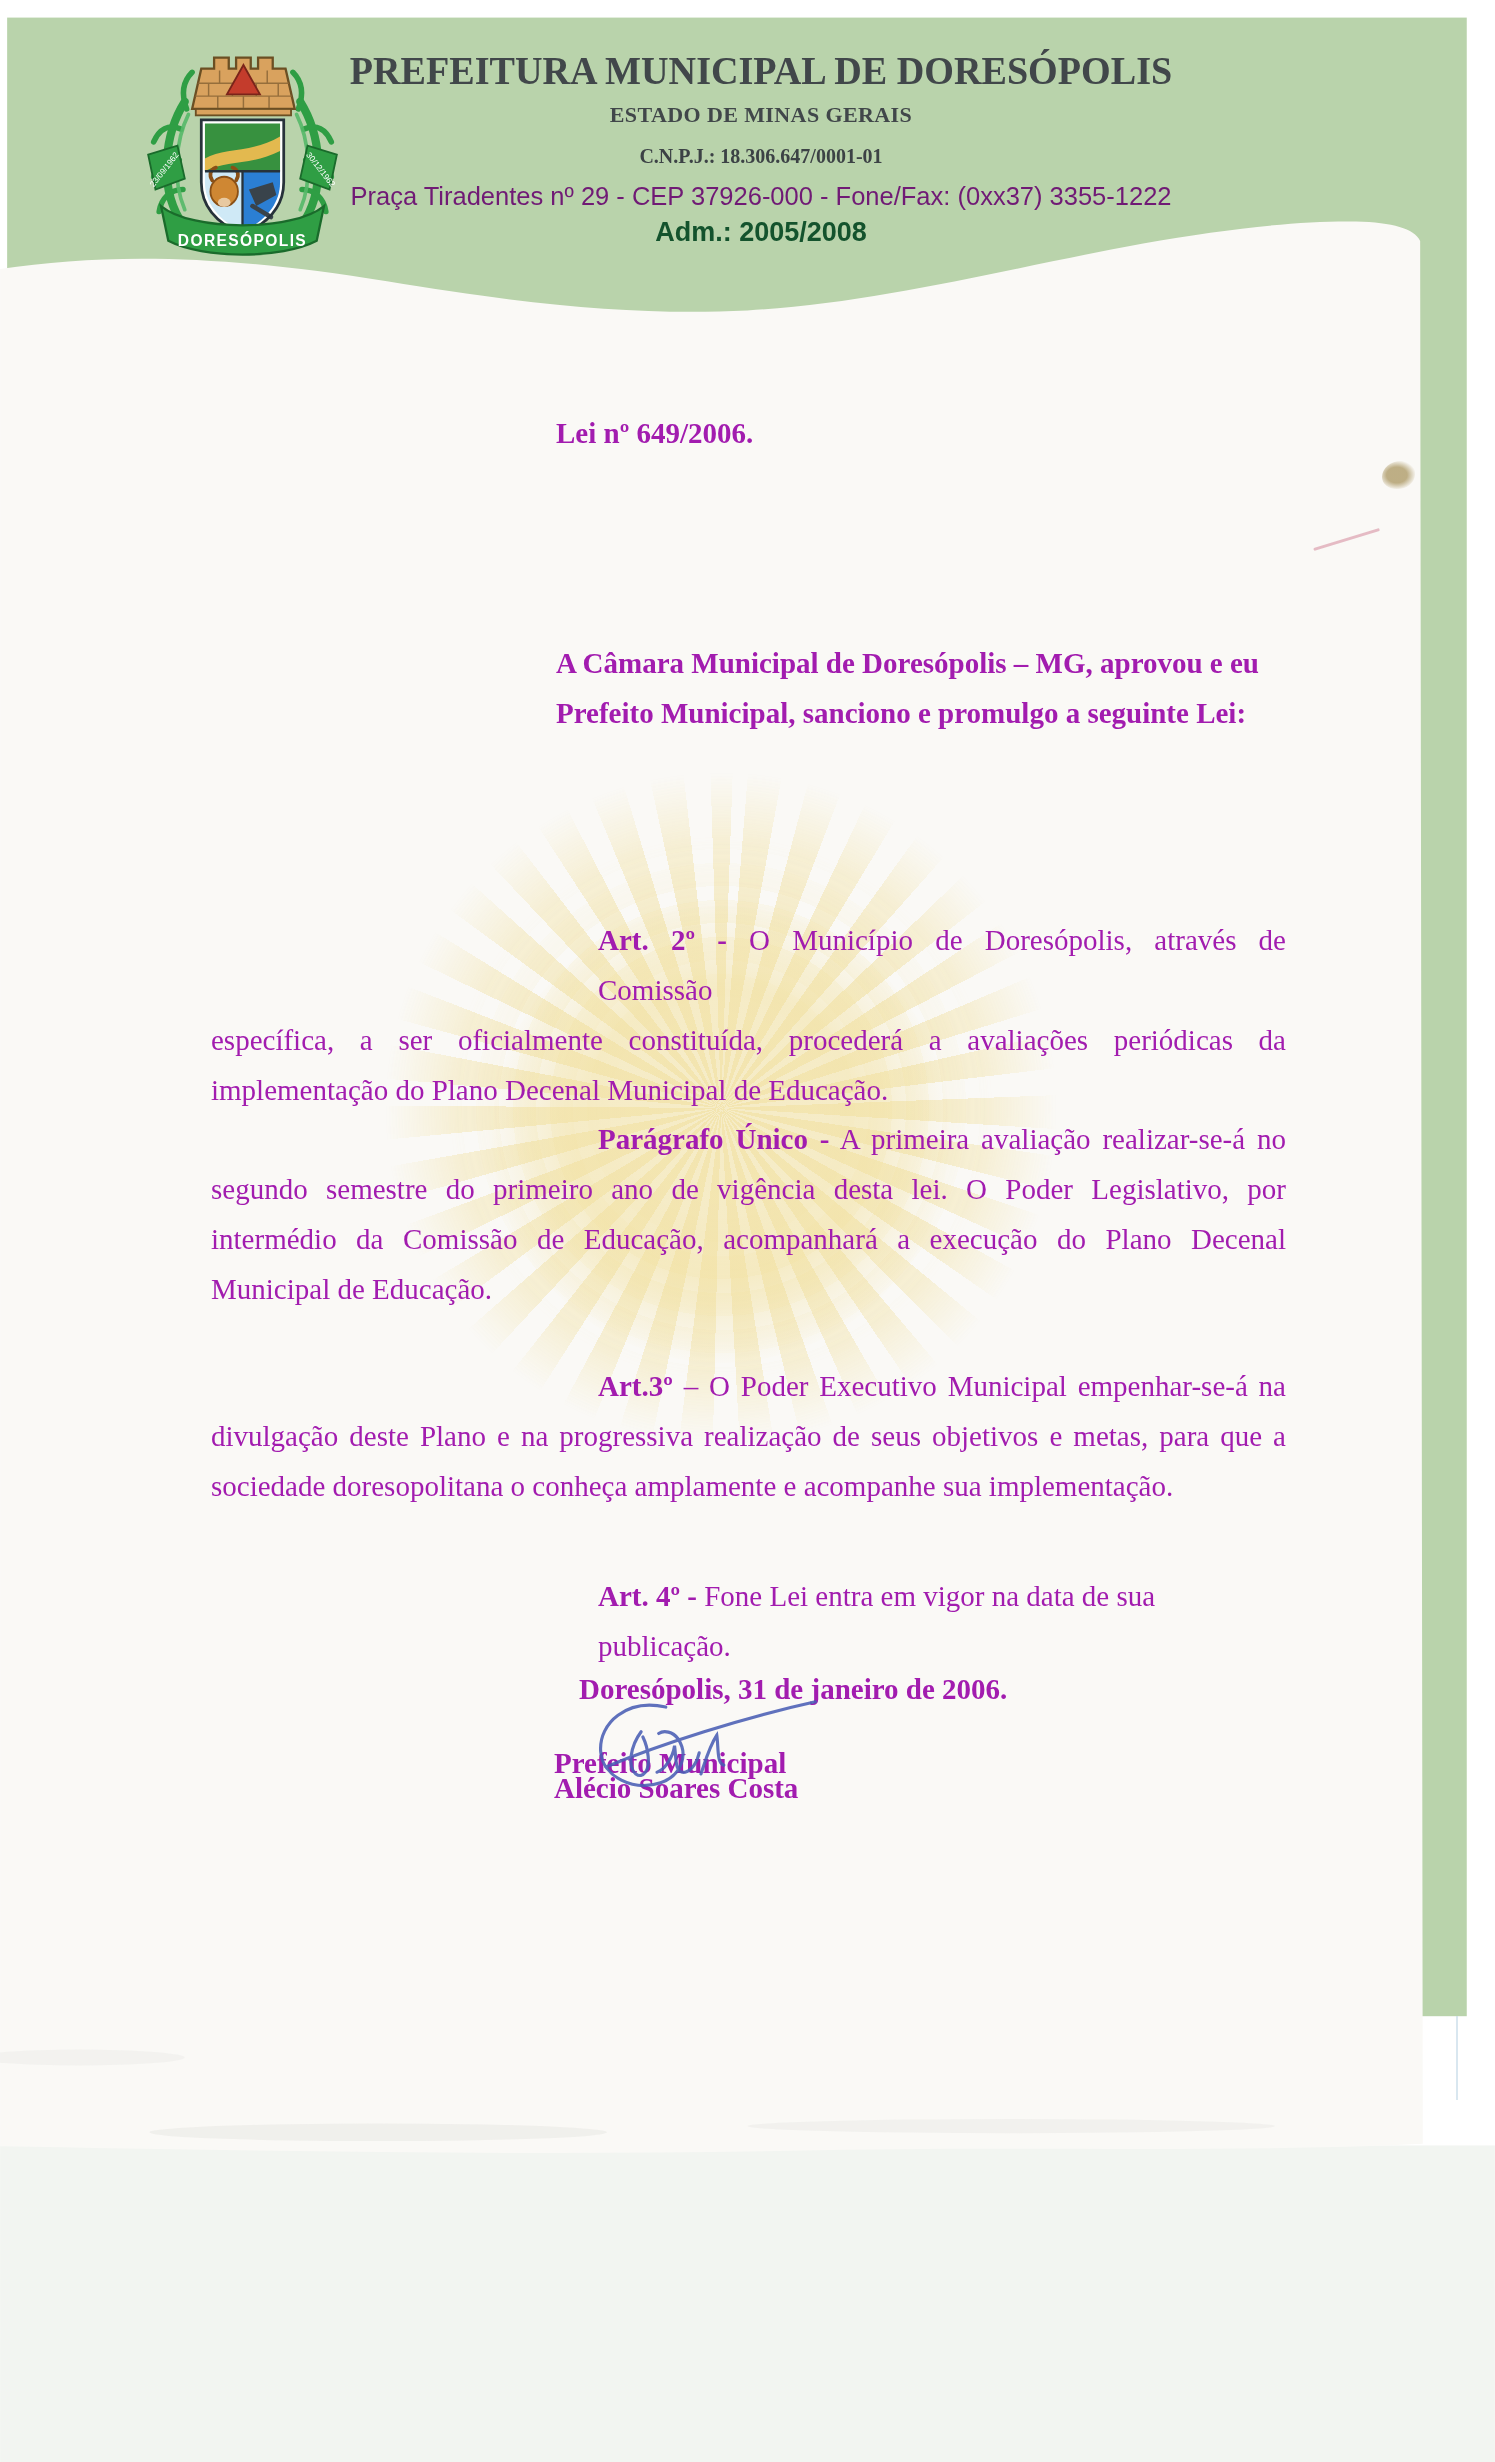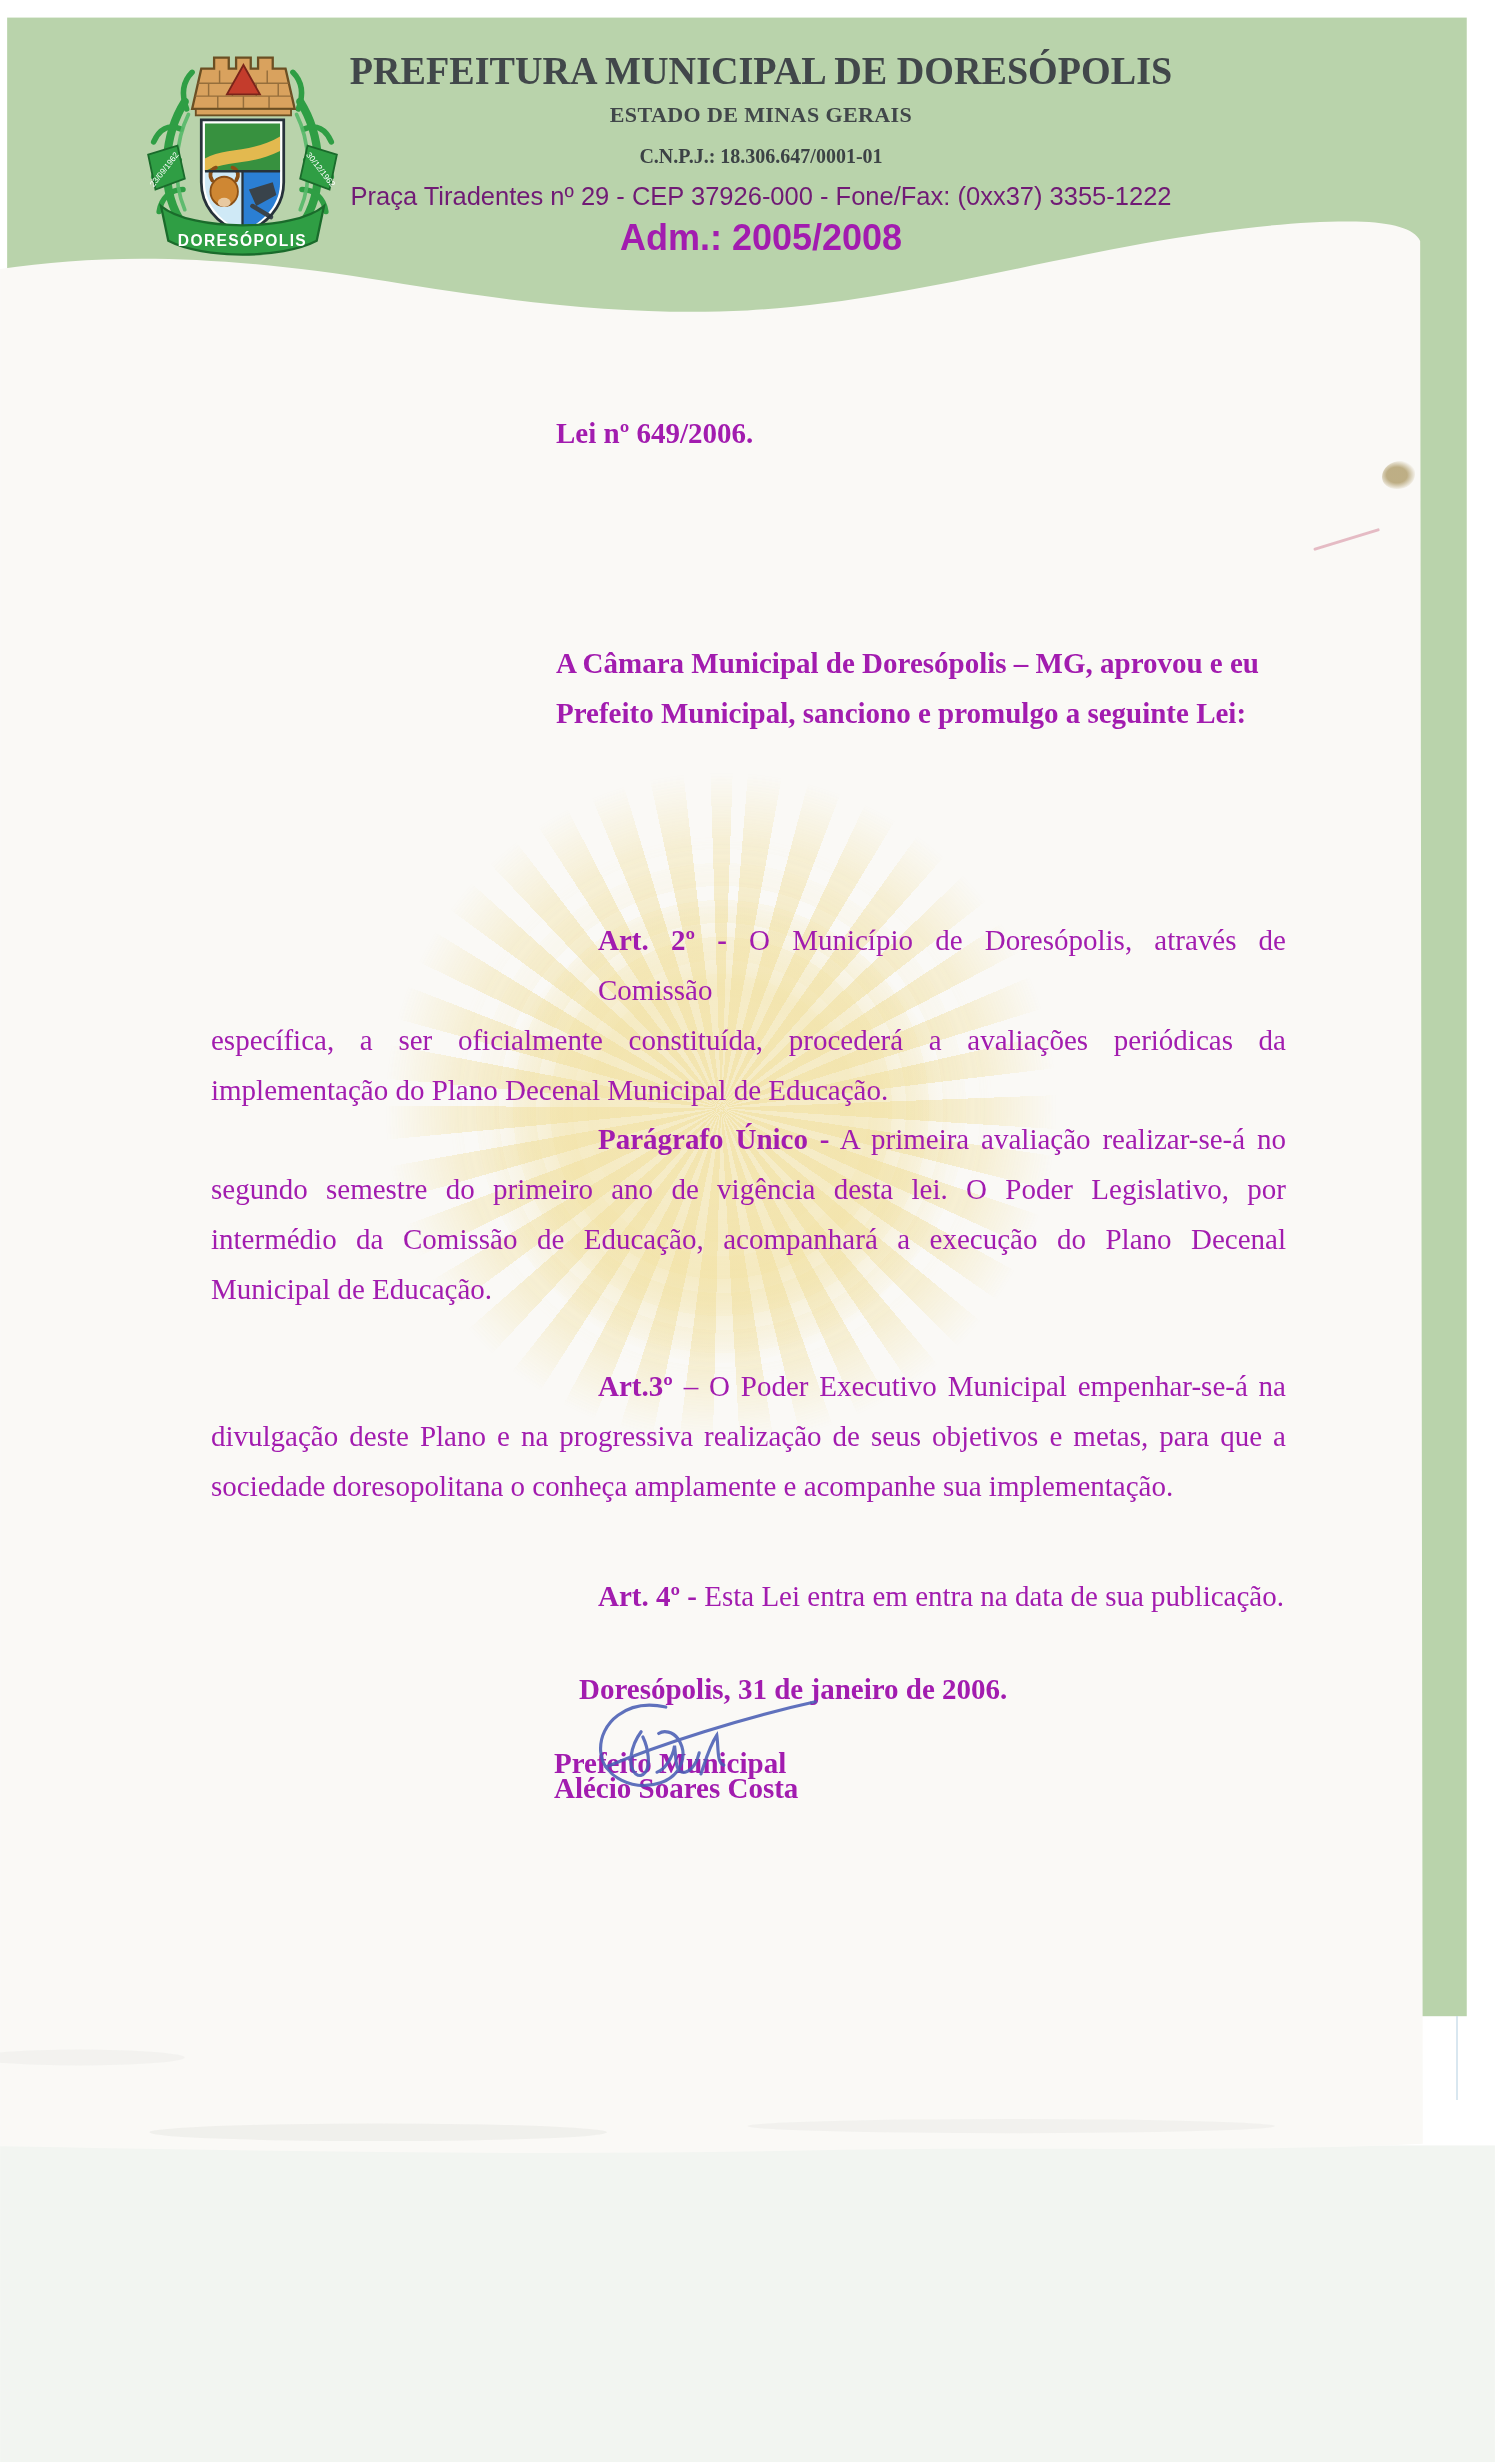--- a/index.html
+++ b/index.html
@@ -38,21 +38,21 @@
   .scratch{position:absolute;left:1312px;top:538px;width:69px;height:2.6px;z-index:1;
            background:#d4889b;transform:rotate(-17deg);border-radius:1.8px;opacity:.55;}
   .scan-line{position:absolute;left:1456px;top:2016px;width:1.8px;height:84px;z-index:1;
              background:#c9dde9;opacity:.7;}
   
   .hdr{position:absolute;left:150px;width:1222px;text-align:center;z-index:2;}
   .org{top:46px;font-size:41px;font-weight:bold;color:#41474a;transform:scaleX(.93);letter-spacing:0px;}
   .state{top:102px;font-size:22px;font-weight:bold;color:#41474a;letter-spacing:0.4px;}
   .cnpj{top:145px;font-size:20px;font-weight:bold;color:#3c4245;}
   .addr{top:182px;font-size:25.5px;font-family:"Liberation Sans",sans-serif;color:#701a75;}
-  .adm{top:217px;font-size:36px;font-weight:bold;font-family:"Liberation Sans",sans-serif;color:#a21caf;}
+  .adm{top:217px;font-size:27px;font-weight:bold;font-family:"Liberation Sans",sans-serif;color:#14532d;}
   .crest{position:absolute;left:128px;top:37px;width:229px;height:230px;z-index:2;}
   
   .blk{position:absolute;left:211px;width:1075px;z-index:2;color:#a21caf;font-size:29px;}
   .line{line-height:50px;}
   .b{font-weight:bold;}
   .jl{text-align:justify;text-align-last:justify;}
   .ind{margin-left:387px;}
   .tab1{margin-left:345px;}
   .datetab{margin-left:368px;}
   .nametab{margin-left:343px;}
@@ -176,21 +176,21 @@
     <div class="line">Municipal de Educação.</div>
   </div>
 
   <div class="blk" style="top:1361px">
     <div class="line jl ind"><span class="b">Art.3º</span><span> – O Poder Executivo Municipal empenhar-se-á na</span></div>
     <div class="line jl">divulgação deste Plano e na progressiva realização de seus objetivos e metas, para que a</div>
     <div class="line">sociedade doresopolitana o conheça amplamente e acompanhe sua implementação.</div>
   </div>
 
   <div class="blk" style="top:1571px">
-    <div class="line ind"><span class="b">Art. 4º -</span><span> Esta Lei entra em entra na data de sua publicação.</span></div>
+    <div class="line ind"><span class="b">Art. 4º -</span><span> Fone Lei entra em vigor na data de sua publicação.</span></div>
   </div>
 
   <div class="blk" style="top:1664px">
     <div class="line b datetab">Doresópolis, 31 de janeiro de 2006.</div>
   </div>
 
   <svg class="sigsvg" viewBox="0 0 300 125">
     <g fill="none" stroke="#4a5fb5" stroke-width="3.6" stroke-linecap="round" opacity=".88">
       <path d="M102,16 C58,6 26,34 28,66 C30,96 66,112 96,102 C120,94 128,70 116,52 C110,44 100,42 94,46"></path>
       <path d="M74,44 C62,60 58,84 68,92 C76,98 84,88 82,72 C81,62 78,54 76,50"></path>

